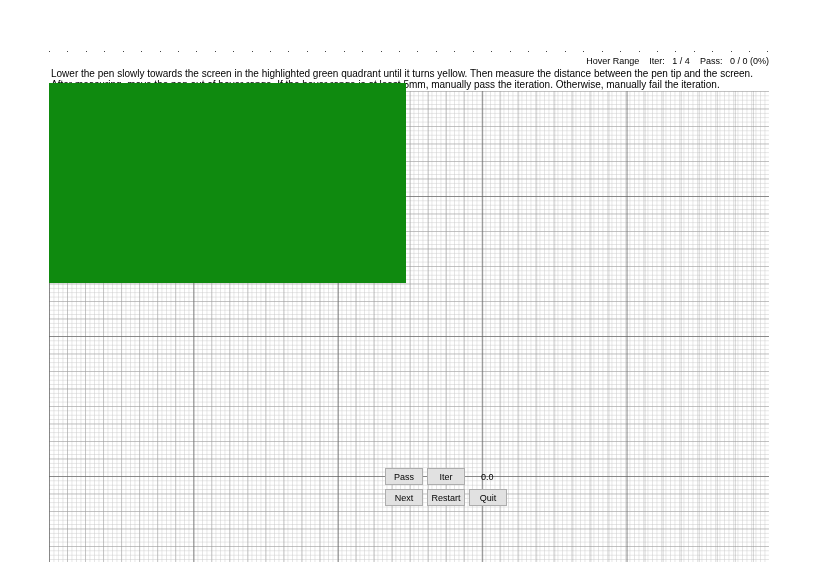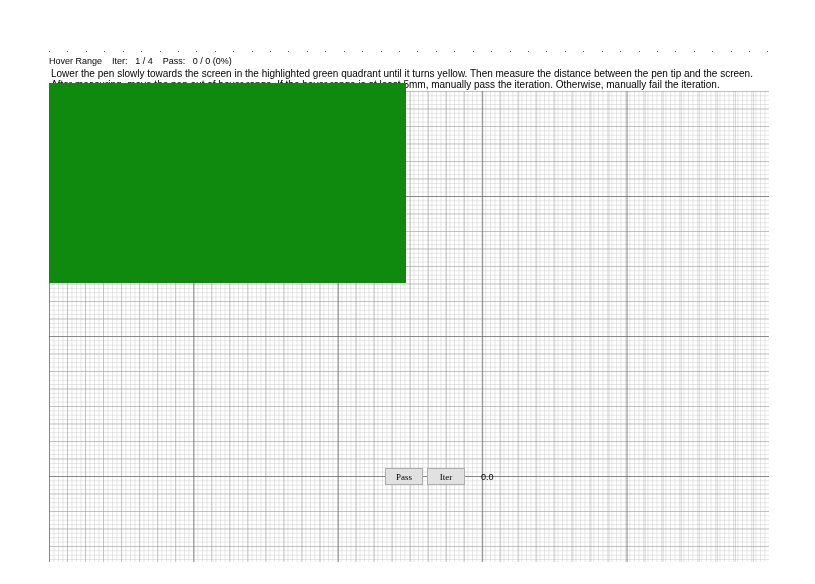--- a/index.html
+++ b/index.html
@@ -61,21 +61,21 @@
       4.513px 100%,
       100% 4.375px;
     background-position: 0 0;
   }
 
   .title-bar {
     position: absolute;
     left: 0; top: 0; right: 0;
     height: 12px;
     background: #fff;
-    text-align: left;
+    text-align: right;
   }
   .title-bar span {
     font-size: 9px;
     color: #000;
   }
   .instructions {
     position: absolute;
     left: 0; top: 11.5px; right: 0;
     padding: 0 2px 1px 2px;
     font-size: 10px;
@@ -100,21 +100,21 @@
     width: 140px;
   }
   .row {
     display: flex;
     gap: 4px;
     align-items: center;
     margin-bottom: 4px;
     justify-content: flex-start;
   }
   button.win {
-    font-family: Liberation Serif, serif;
+    font-family: Liberation Sans, sans-serif;
     font-size: 9px;
     padding: 2px 0;
     width: 38px;
     height: 17px;
     background: #e1e1e1;
     border: 1px solid #adadad;
     cursor: pointer;
   }
   .readout {
     font-size: 9px;
@@ -186,14 +186,19 @@
   <div class="instructions">Lower the pen slowly towards the screen in the highlighted green quadrant until it turns yellow. Then measure the distance between the pen tip and the screen. After measuring, move the pen out of hover range. If the hover range is at least 5mm, manually pass the iteration. Otherwise, manually fail the iteration.</div>
 
   <div class="green-quadrant"></div>
 
   <div class="controls">
     <div class="row">
       <button class="win">Pass</button>
       <button class="win">Iter</button>
       <span class="readout">0.0</span>
     </div>
+    <div class="row">
+      <button class="win">Next</button>
+      <button class="win">Restart</button>
+      <button class="win">Quit</button>
+    </div>
   </div>
 </div>
 
 </body></html>

